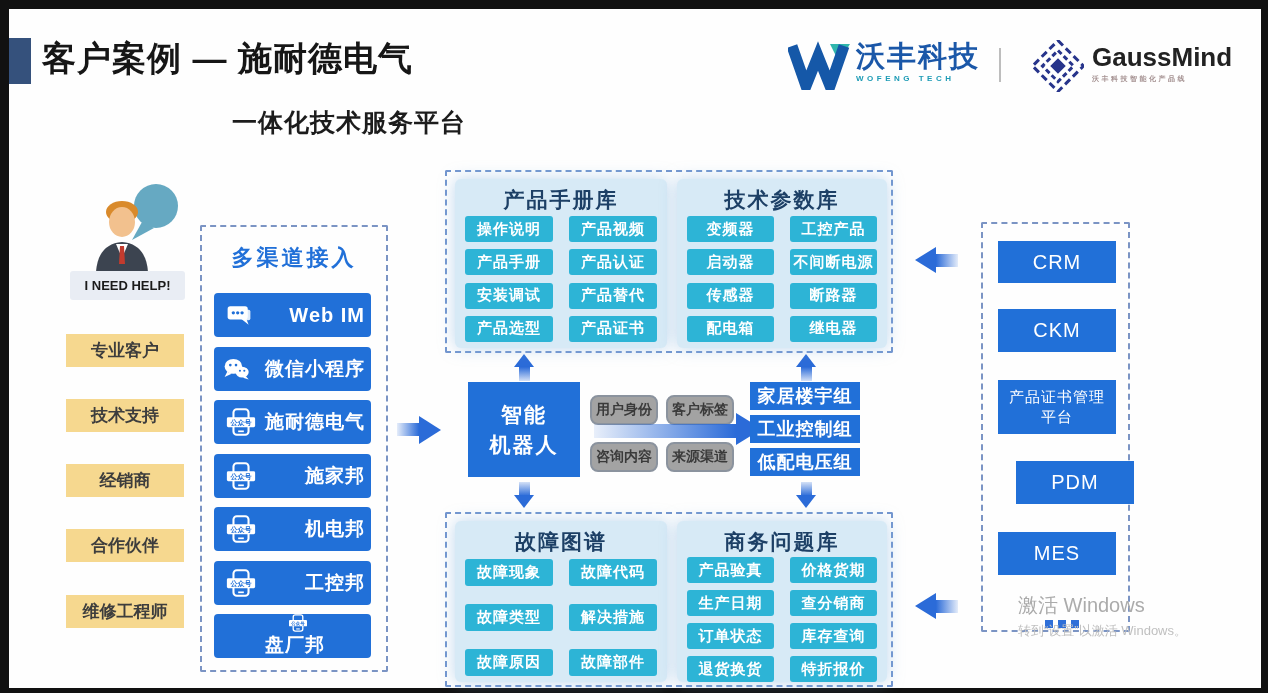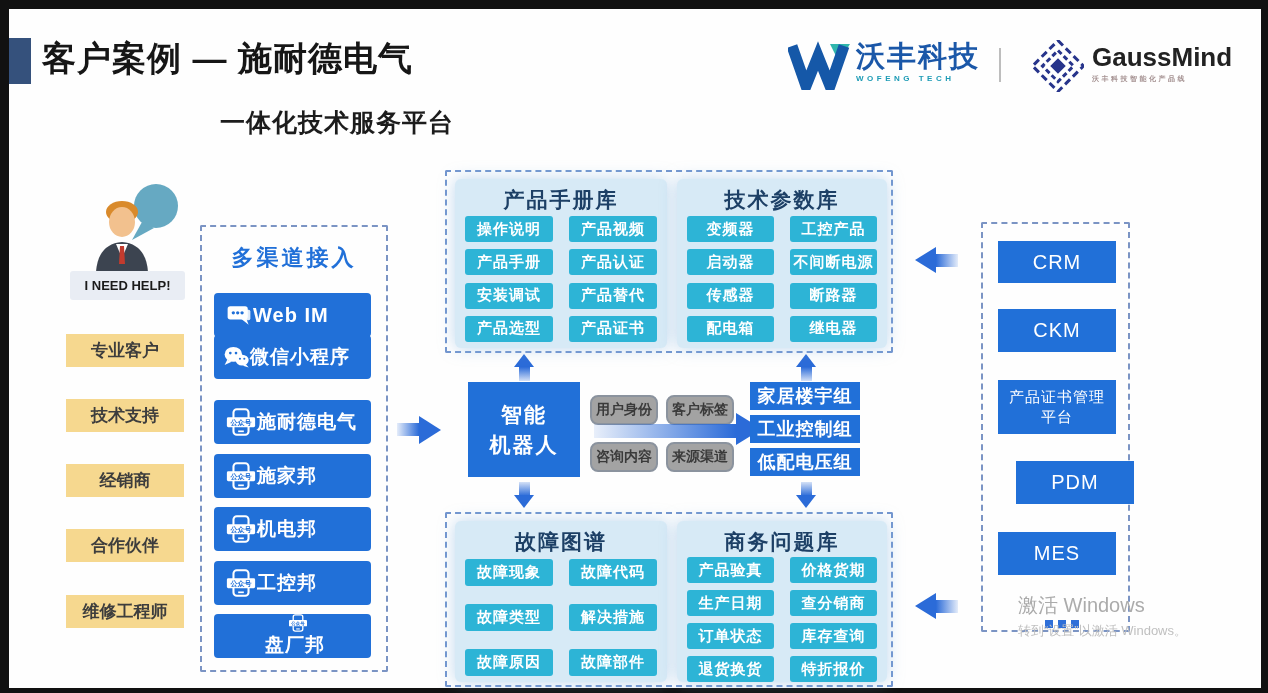--- a/index.html
+++ b/index.html
@@ -6,41 +6,41 @@
   body { background:#222; font-family:"Liberation Sans","DejaVu Sans",sans-serif; }
   .stage { position:relative; width:1268px; height:693px; background:#fefefe; overflow:hidden; }
   .bar { position:absolute; background:#111; }
   .abs { position:absolute; }
 
   
   .accent-sq { position:absolute; left:9px; top:38px; width:22px; height:46px; background:#35517c; }
   .slide-title { position:absolute; left:42px; top:36px; font-size:34px; font-weight:900; color:#161616; letter-spacing:1px; }
   .sol-box { position:absolute; left:50px; top:110px; width:155px; height:30px; background:#5a5a5a; color:#fff;
              display:flex; align-items:center; justify-content:center; font-size:18px; letter-spacing:5px; font-weight:500; }
-  .sol-title { position:absolute; left:220px; top:106px; font-size:25px; font-weight:900; color:#1c1c1c; letter-spacing:1px; }
+  .sol-title { position:absolute; left:232px; top:106px; font-size:25px; font-weight:900; color:#1c1c1c; letter-spacing:1px; }
 
   .wofeng-name { font-size:29px; font-weight:900; color:#1a57a8; letter-spacing:2px; line-height:1; }
   .wofeng-sub { font-size:8px; font-weight:700; color:#1d9bb5; letter-spacing:3.5px; margin-top:3px; }
   .logo-divider { position:absolute; left:999px; top:48px; width:2px; height:34px; background:#bdbdbd; }
   .gauss-name { font-size:26px; font-weight:700; color:#222; line-height:1; }
   .gauss-sub { font-size:7px; font-weight:700; color:#a59292; letter-spacing:2.5px; margin-top:4px; }
 
   
   .help-box { position:absolute; left:70px; top:271px; width:115px; height:29px; background:#e9edf4; border-radius:3px;
               display:flex; align-items:center; justify-content:center; font-size:13px; font-weight:800; color:#1b1b1b; }
   .role { position:absolute; left:66px; width:118px; height:33px; background:#f6d88f; display:flex; align-items:center;
           justify-content:center; font-size:17px; font-weight:700; color:#3d3d3d; }
 
   
   .channels-box { position:absolute; left:200px; top:225px; width:188px; height:447px; border:2px dashed #7b94c4; border-radius:2px; }
   .channels-title { position:absolute; top:16px; left:0; right:0; text-align:center; font-size:22px; font-weight:800;
                     color:#2170d8; letter-spacing:3px; }
   .chan { position:absolute; left:12px; width:157px; height:44px; background:#2170d8; border-radius:4px;
           display:flex; align-items:center; padding-left:11px; }
-  .chan-label { flex:1; text-align:left; color:#fff; font-size:19px; font-weight:700; letter-spacing:1px; padding-right:6px; }
+  .chan-label { flex:1; text-align:right; color:#fff; font-size:19px; font-weight:700; letter-spacing:1px; padding-right:6px; }
 
   
   .robot { position:absolute; left:468px; top:382px; width:112px; height:95px; background:#2170d8; color:#fff;
            display:flex; flex-direction:column; align-items:center; justify-content:center; font-size:21px; font-weight:800;
            line-height:1.4; letter-spacing:2px; }
   .tag { position:absolute; width:68px; height:30px; background:#a3a3a3; border:2px solid #8b939e; border-radius:8px;
          display:flex; align-items:center; justify-content:center; font-size:14px; font-weight:700; color:#3a3a3a; }
   .group { position:absolute; left:750px; width:110px; height:28px; background:#2170d8; color:#fff; display:flex;
            align-items:center; justify-content:center; font-size:18px; font-weight:700; letter-spacing:1px; }
 
@@ -147,21 +147,21 @@
         <rect x="3" y="6" width="23" height="15" rx="3" fill="#fff"></rect>
         <polygon points="18,20 27,27 24,19" fill="#fff"></polygon>
         <circle cx="9.5" cy="13.5" r="1.9" fill="#2170d8"></circle>
           <circle cx="14.5" cy="13.5" r="1.9" fill="#2170d8"></circle>
           <circle cx="19.5" cy="13.5" r="1.9" fill="#2170d8"></circle>
         <rect x="22" y="10" width="7" height="12" rx="2" fill="#fff" opacity=".85"></rect>
       </svg>
       <span class="chan-label" style="font-size:20px;">Web IM</span>
     </div>
 
-    <div class="chan" style="top:108px;padding-left:8px;">
+    <div class="chan" style="top:120px;padding-left:8px;">
       <svg width="28" height="28" viewBox="0 0 32 32">
         <ellipse cx="13" cy="13" rx="10" ry="8.5" fill="#fff"></ellipse>
         <polygon points="6,19 3,25 11,21.5" fill="#fff"></polygon>
         <ellipse cx="23" cy="19.5" rx="7.5" ry="6.2" fill="#fff"></ellipse>
         <polygon points="27,24 30.5,28 24,26" fill="#fff"></polygon>
         <circle cx="9.5" cy="11.5" r="1.5" fill="#2170d8"></circle>
           <circle cx="16" cy="11.5" r="1.5" fill="#2170d8"></circle>
         <circle cx="20.5" cy="18" r="1.2" fill="#2170d8"></circle>
           <circle cx="25.5" cy="18" r="1.2" fill="#2170d8"></circle>
       </svg>

